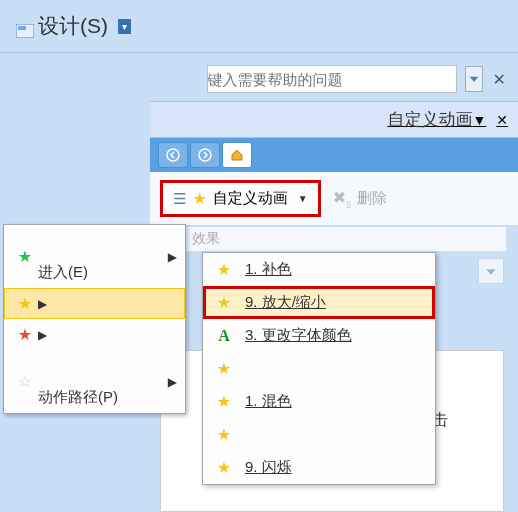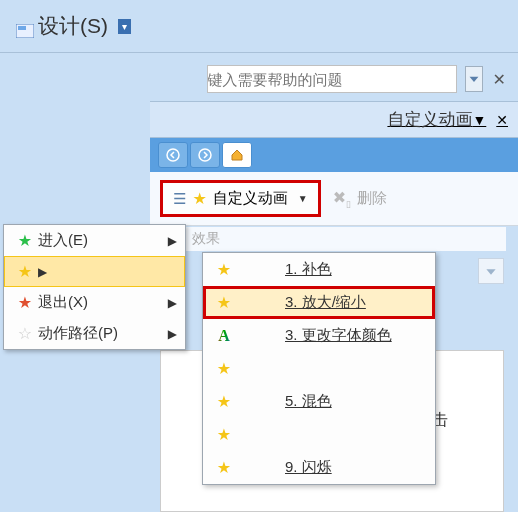--- a/index.html
+++ b/index.html
@@ -26,32 +26,32 @@
 .cmd-row { display: flex; align-items: center; padding: 8px 10px; gap: 12px; margin-left: 150px; background: #f5f9fe; border-bottom: 1px solid #d0d8e0; }
 .add-btn { display: flex; align-items: center; gap: 6px; padding: 6px 10px; border: 3px solid #d00000; background: #fdfdfd; font-size: 15px; cursor: pointer; }
 .star-y { color: #f5c518; font-size: 16px; }
 .dd-tri { font-size: 10px; color: #333; margin-left: 4px; }
 .del-btn { display: flex; align-items: center; gap: 6px; color: #aaa; font-size: 15px; }
 .del-icon { color: #bbb; font-size: 16px; }
 
 .submenu { position: absolute; left: 3px; top: 224px; width: 183px; background: #fdfdfd; border: 1px solid #9da6b0; box-shadow: 2px 2px 4px rgba(0,0,0,0.25); }
 .submenu-item { display: flex; align-items: center; padding: 6px 8px; font-size: 15px; color: #333; cursor: pointer; position: relative; }
 .submenu-item .sm-icon { width: 26px; display: flex; justify-content: center; font-size: 16px; }
-.submenu-item .sm-label { flex: 1; }
+.submenu-item .sm-label { flex: 1; margin-top: 32px; }
 .submenu-item .sm-arrow { font-size: 12px; color: #333; }
 .submenu-item.hl { background: #ffe8a6; border: 1px solid #f5c518; padding: 5px 7px; }
 .sm-green { color: #2bbf4a; } .sm-yellow { color: #f5c518; } .sm-red { color: #e05030; } .sm-white { color: #ccc; }
 
 .modrow { position: absolute; left: 186px; top: 227px; right: 12px; height: 24px; display: flex; align-items: center; background: #f5f9fe; color: #aaa; font-size: 14px; padding: 11px 6px; }
 .modsel { position: absolute; right: 14px; top: 258px; width: 26px; height: 26px; background: #eef4fb; border: 1px solid #c8d4e2; }
 
 .flyout { position: absolute; left: 202px; top: 252px; width: 234px; background: #fdfdfd; border: 1px solid #9da6b0; box-shadow: 2px 2px 5px rgba(0,0,0,0.25); }
 .flyout-item { display: flex; align-items: center; padding: 7px 10px; font-size: 15px; color: #333; cursor: pointer; gap: 10px; }
 .flyout-item .fi-icon { width: 22px; display: flex; justify-content: center; font-size: 16px; }
-.flyout-item .fi-label u { text-decoration: underline; margin-left: 40px; }
+.flyout-item .fi-label u { text-decoration: underline; }
 .flyout-item.hl2 { background: #fff0c8; border: 3px solid #d00000; padding: 4px 7px; }
 .fi-A { font-weight: bold; font-family: serif; }
 
 .bg-text { position: absolute; left: 400px; top: 410px; font-size: 16px; color: #333; }
 .whitepane { position: absolute; left: 160px; top: 350px; right: 14px; bottom: 0; background: #fff; border: 1px solid #ccc; z-index: -1; }
 </style>
 </head>
 <body>
 
 <div class="toolbar">
@@ -133,49 +133,48 @@
     <span class="sm-icon sm-green">★</span>
     <span class="sm-label"><span>进入(E)</span></span>
     <span class="sm-arrow">▶</span>
   </div>
   <div class="submenu-item hl">
     <span class="sm-icon sm-yellow">★</span>
     <span class="sm-arrow">▶</span>
   </div>
   <div class="submenu-item">
     <span class="sm-icon sm-red">★</span>
-    <span class="sm-label"><span>退出(X)</span></span>
     <span class="sm-arrow">▶</span>
   </div>
   <div class="submenu-item">
     <span class="sm-icon sm-white">☆</span>
     <span class="sm-label"><span>动作路径(P)</span></span>
     <span class="sm-arrow">▶</span>
   </div>
 </div>
 
 <div class="flyout">
   <div class="flyout-item">
     <span class="fi-icon" style="color:#f5c518;">★</span>
     <span class="fi-label"><u>1. 补色</u></span>
   </div>
   <div class="flyout-item hl2">
     <span class="fi-icon" style="color:#f5c518;">★</span>
-    <span class="fi-label"><u>3. 放大/缩小</u></span>
+    <span class="fi-label"><u>9. 放大/缩小</u></span>
   </div>
   <div class="flyout-item">
     <span class="fi-icon fi-A" style="background:linear-gradient(90deg,#d00,#0a0,#04f);-webkit-background-clip:text;color:transparent;">A</span>
     <span class="fi-label"><u>3. 更改字体颜色</u></span>
   </div>
   <div class="flyout-item">
     <span class="fi-icon" style="color:#f5c518;">★</span>
   </div>
   <div class="flyout-item">
     <span class="fi-icon" style="color:#f5c518;">★</span>
-    <span class="fi-label"><u>5. 混色</u></span>
+    <span class="fi-label"><u>1. 混色</u></span>
   </div>
   <div class="flyout-item">
     <span class="fi-icon" style="color:#f5c518;">★</span>
   </div>
   <div class="flyout-item">
     <span class="fi-icon" style="color:#f5c518;">★</span>
     <span class="fi-label"><u>9. 闪烁</u></span>
   </div>
 </div>
 

